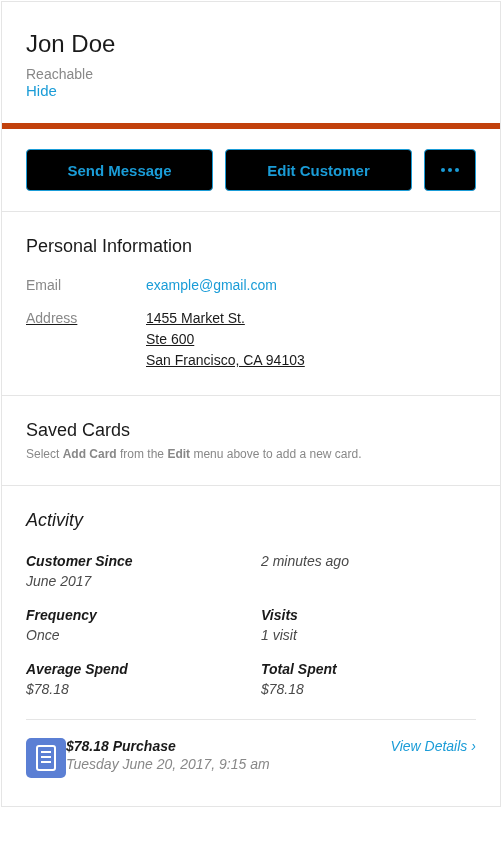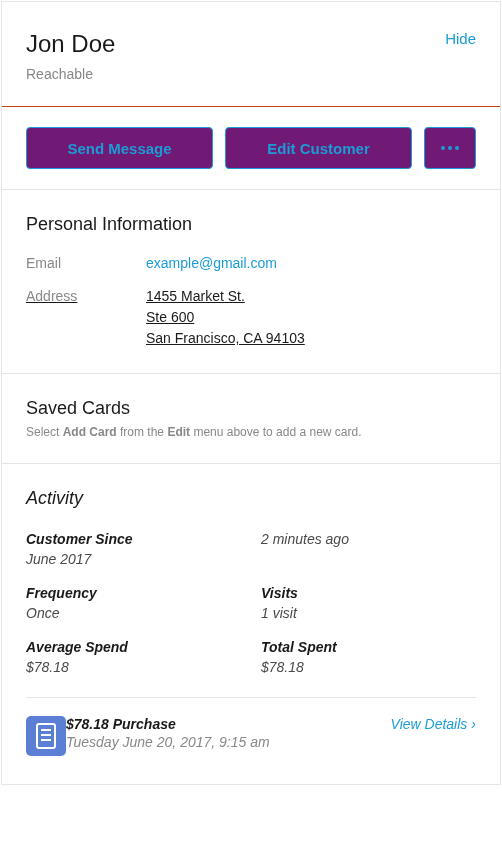--- a/index.html
+++ b/index.html
@@ -17,21 +17,22 @@
     .section {
       border-bottom: 1px solid #e5e5e5;
       padding: 24px 24px;
     }
     .section:last-child { border-bottom: none; font-style: italic; }
     .header {
       display: flex;
       justify-content: space-between;
       align-items: flex-start;
       padding: 28px 24px 24px 24px;
-      border-bottom: 1px solid #c2410c;
+      border-bottom: 6px solid #c2410c;
+      flex-direction: column;
     }
     .name {
       font-size: 24px;
       font-weight: 400;
       color: #1a1a1a;
       margin-bottom: 8px;
     }
     .status {
       font-size: 14px;
       color: #888;
@@ -43,21 +44,21 @@
       cursor: pointer;
     }
     .buttons {
       display: flex;
       gap: 12px;
       padding: 20px 24px;
       border-bottom: 1px solid #e5e5e5;
     }
     .btn {
       border: 1px solid #1a9cd7;
-      background: #701a75;
+      background: #000000;
       color: #1a9cd7;
       border-radius: 4px;
       font-size: 15px;
       font-weight: 600;
       text-align: center;
       cursor: pointer;
       height: 42px;
       display: flex;
       align-items: center;
       justify-content: center;

